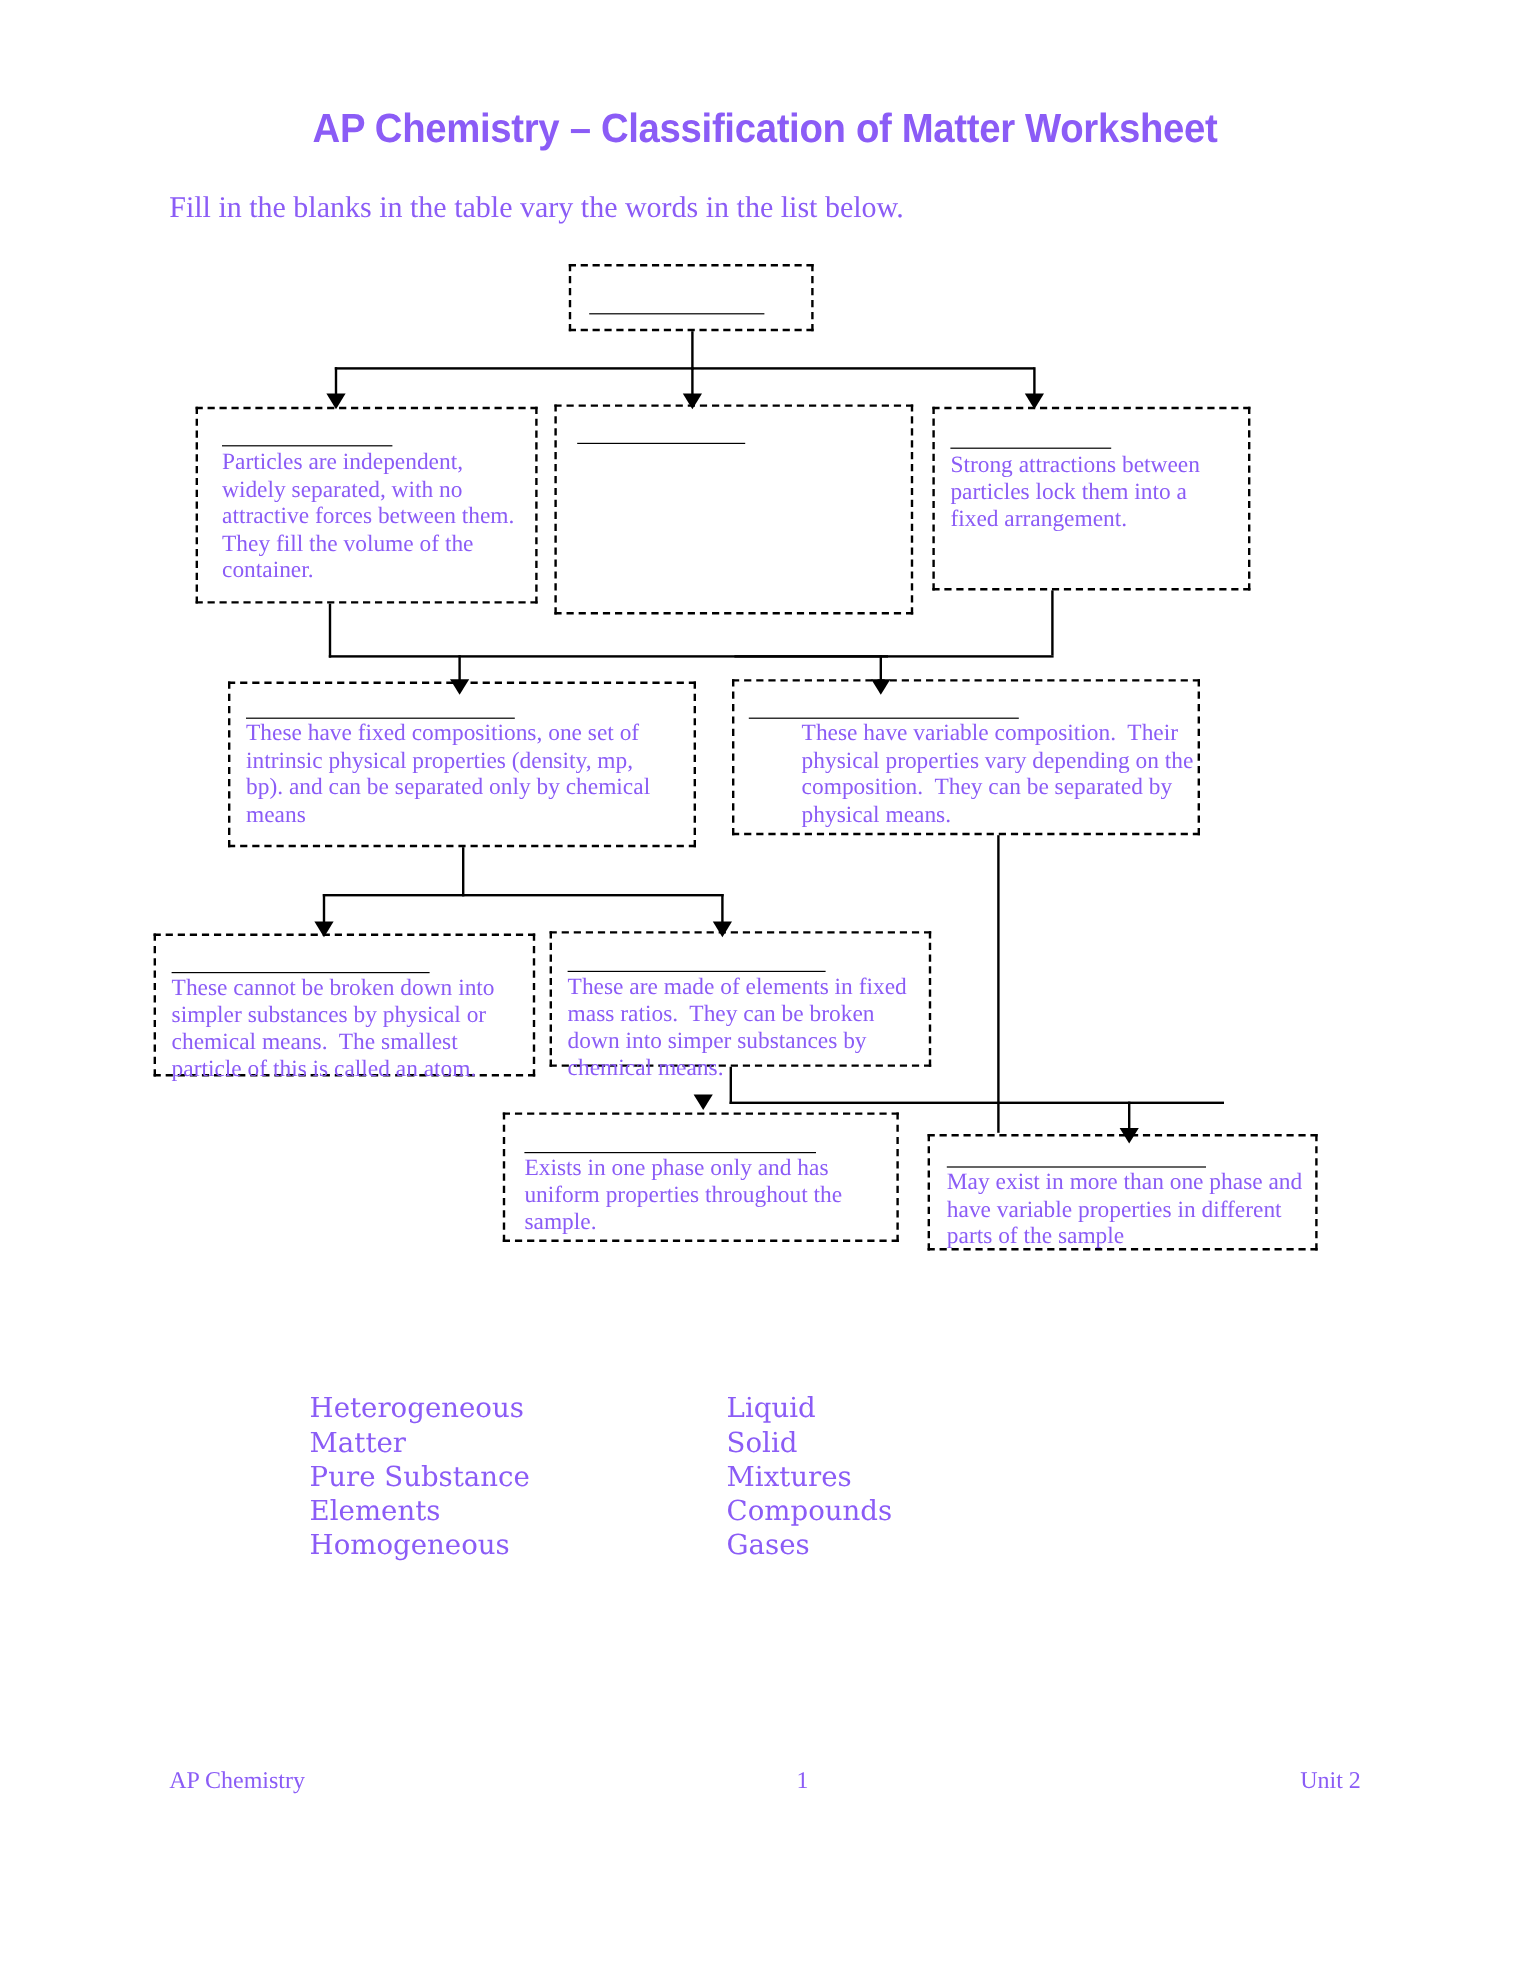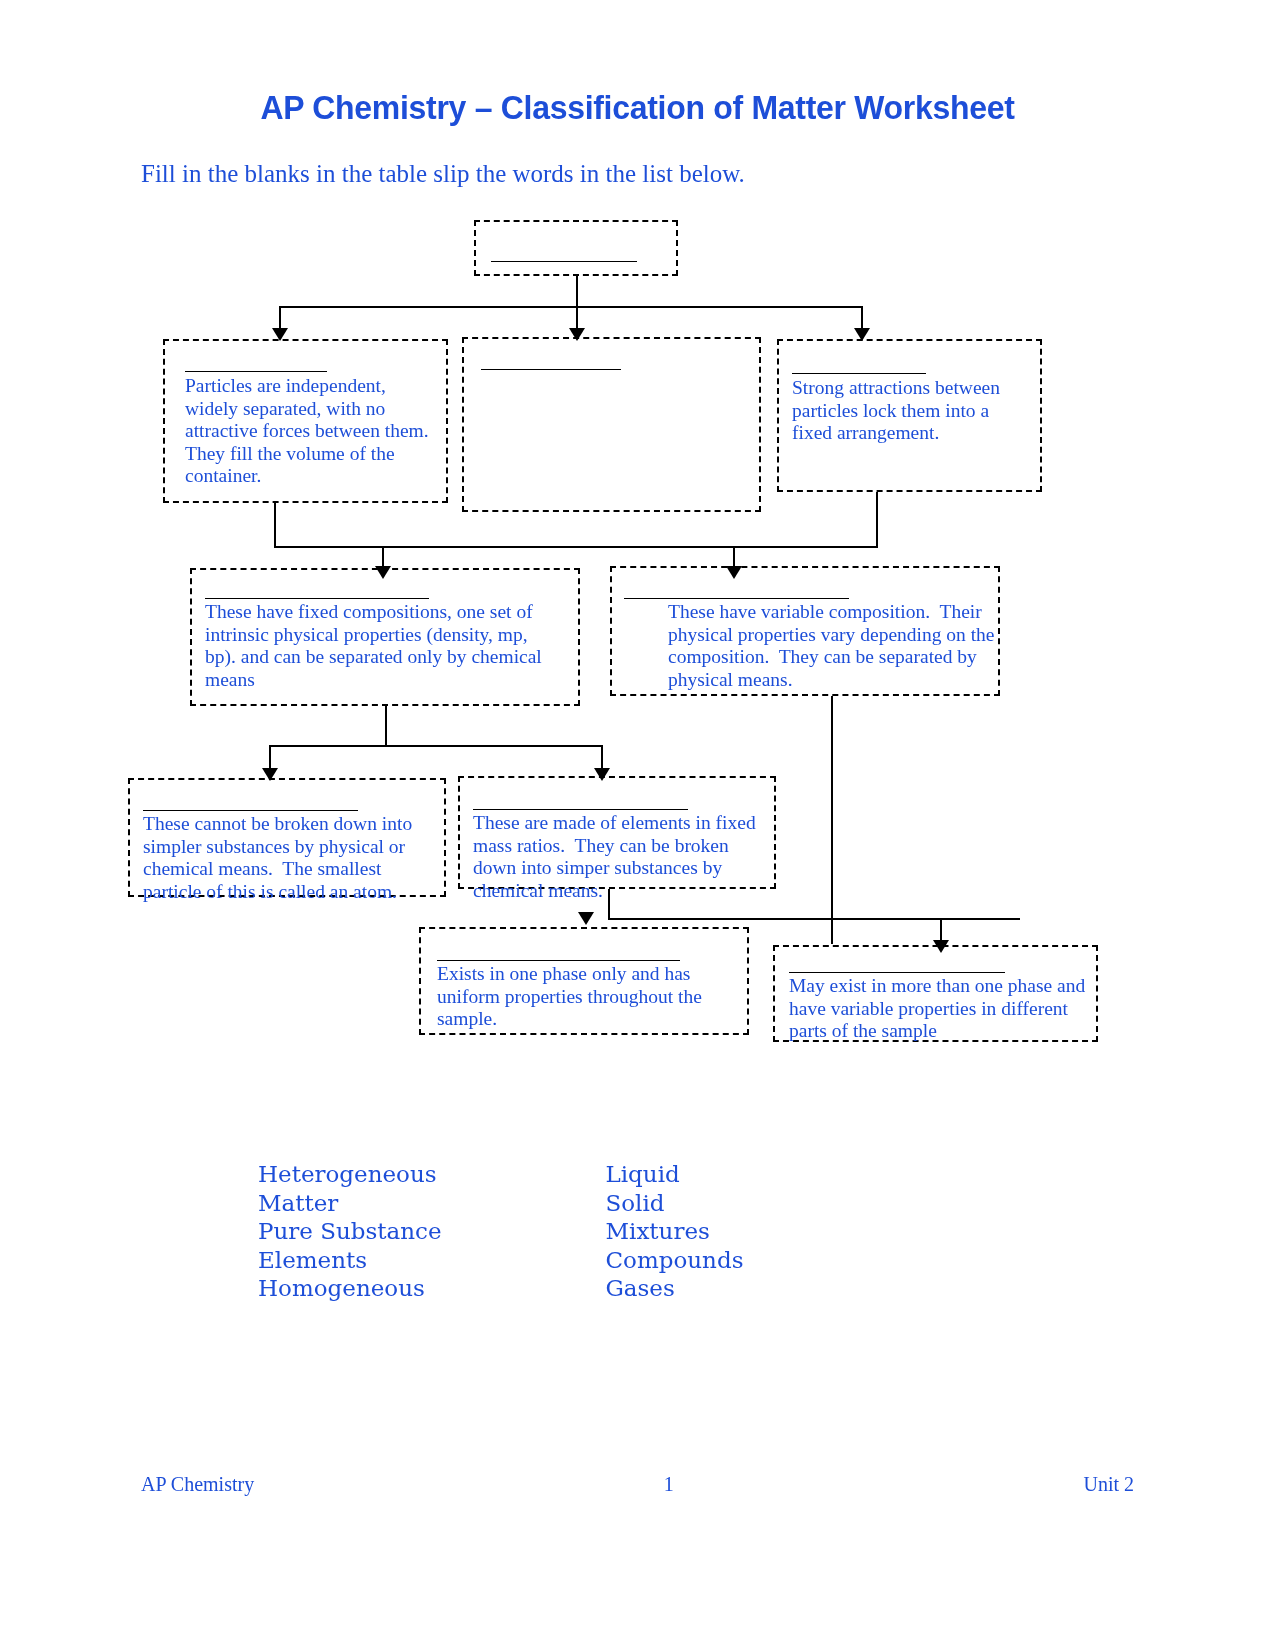--- a/index.html
+++ b/index.html
@@ -7,21 +7,21 @@
     padding: 0;
     background: #ffffff;
   }
   .page {
     position: relative;
     width: 1213px;
     height: 1650px;
     background: #ffffff;
     overflow: hidden;
     font-family: "Liberation Serif", serif;
-    color: #1d4ed8;
+    color: #8b5cf6;
   }
 
   
   .title {
     position: absolute;
     left: 0;
     top: 88px;
     width: 1275px;
     text-align: center;
     font-family: "Liberation Sans", sans-serif;
@@ -105,21 +105,21 @@
     font-family: "Liberation Serif", serif;
     font-size: 20px;
   }
 </style>
 </head>
 <body>
 
 <div class="page">
 
   <div class="title">AP Chemistry – Classification of Matter Worksheet</div>
-  <div class="instruction">Fill in the blanks in the table slip the words in the list below.</div>
+  <div class="instruction">Fill in the blanks in the table vary the words in the list below.</div>
 
   <div class="box" style="left:474px; top:220px; width:204px; height:56px;">
   </div>
   <div class="blank-line" style="left:491px; top:261px; width:146px;"></div>
 
   <div class="vline" style="left:576px; top:276px; height:32px;"></div>
 
   <div class="hline" style="left:279px; top:306px; width:583px;"></div>
 
   <div class="vline" style="left:279px; top:306px; height:28px;"></div>

